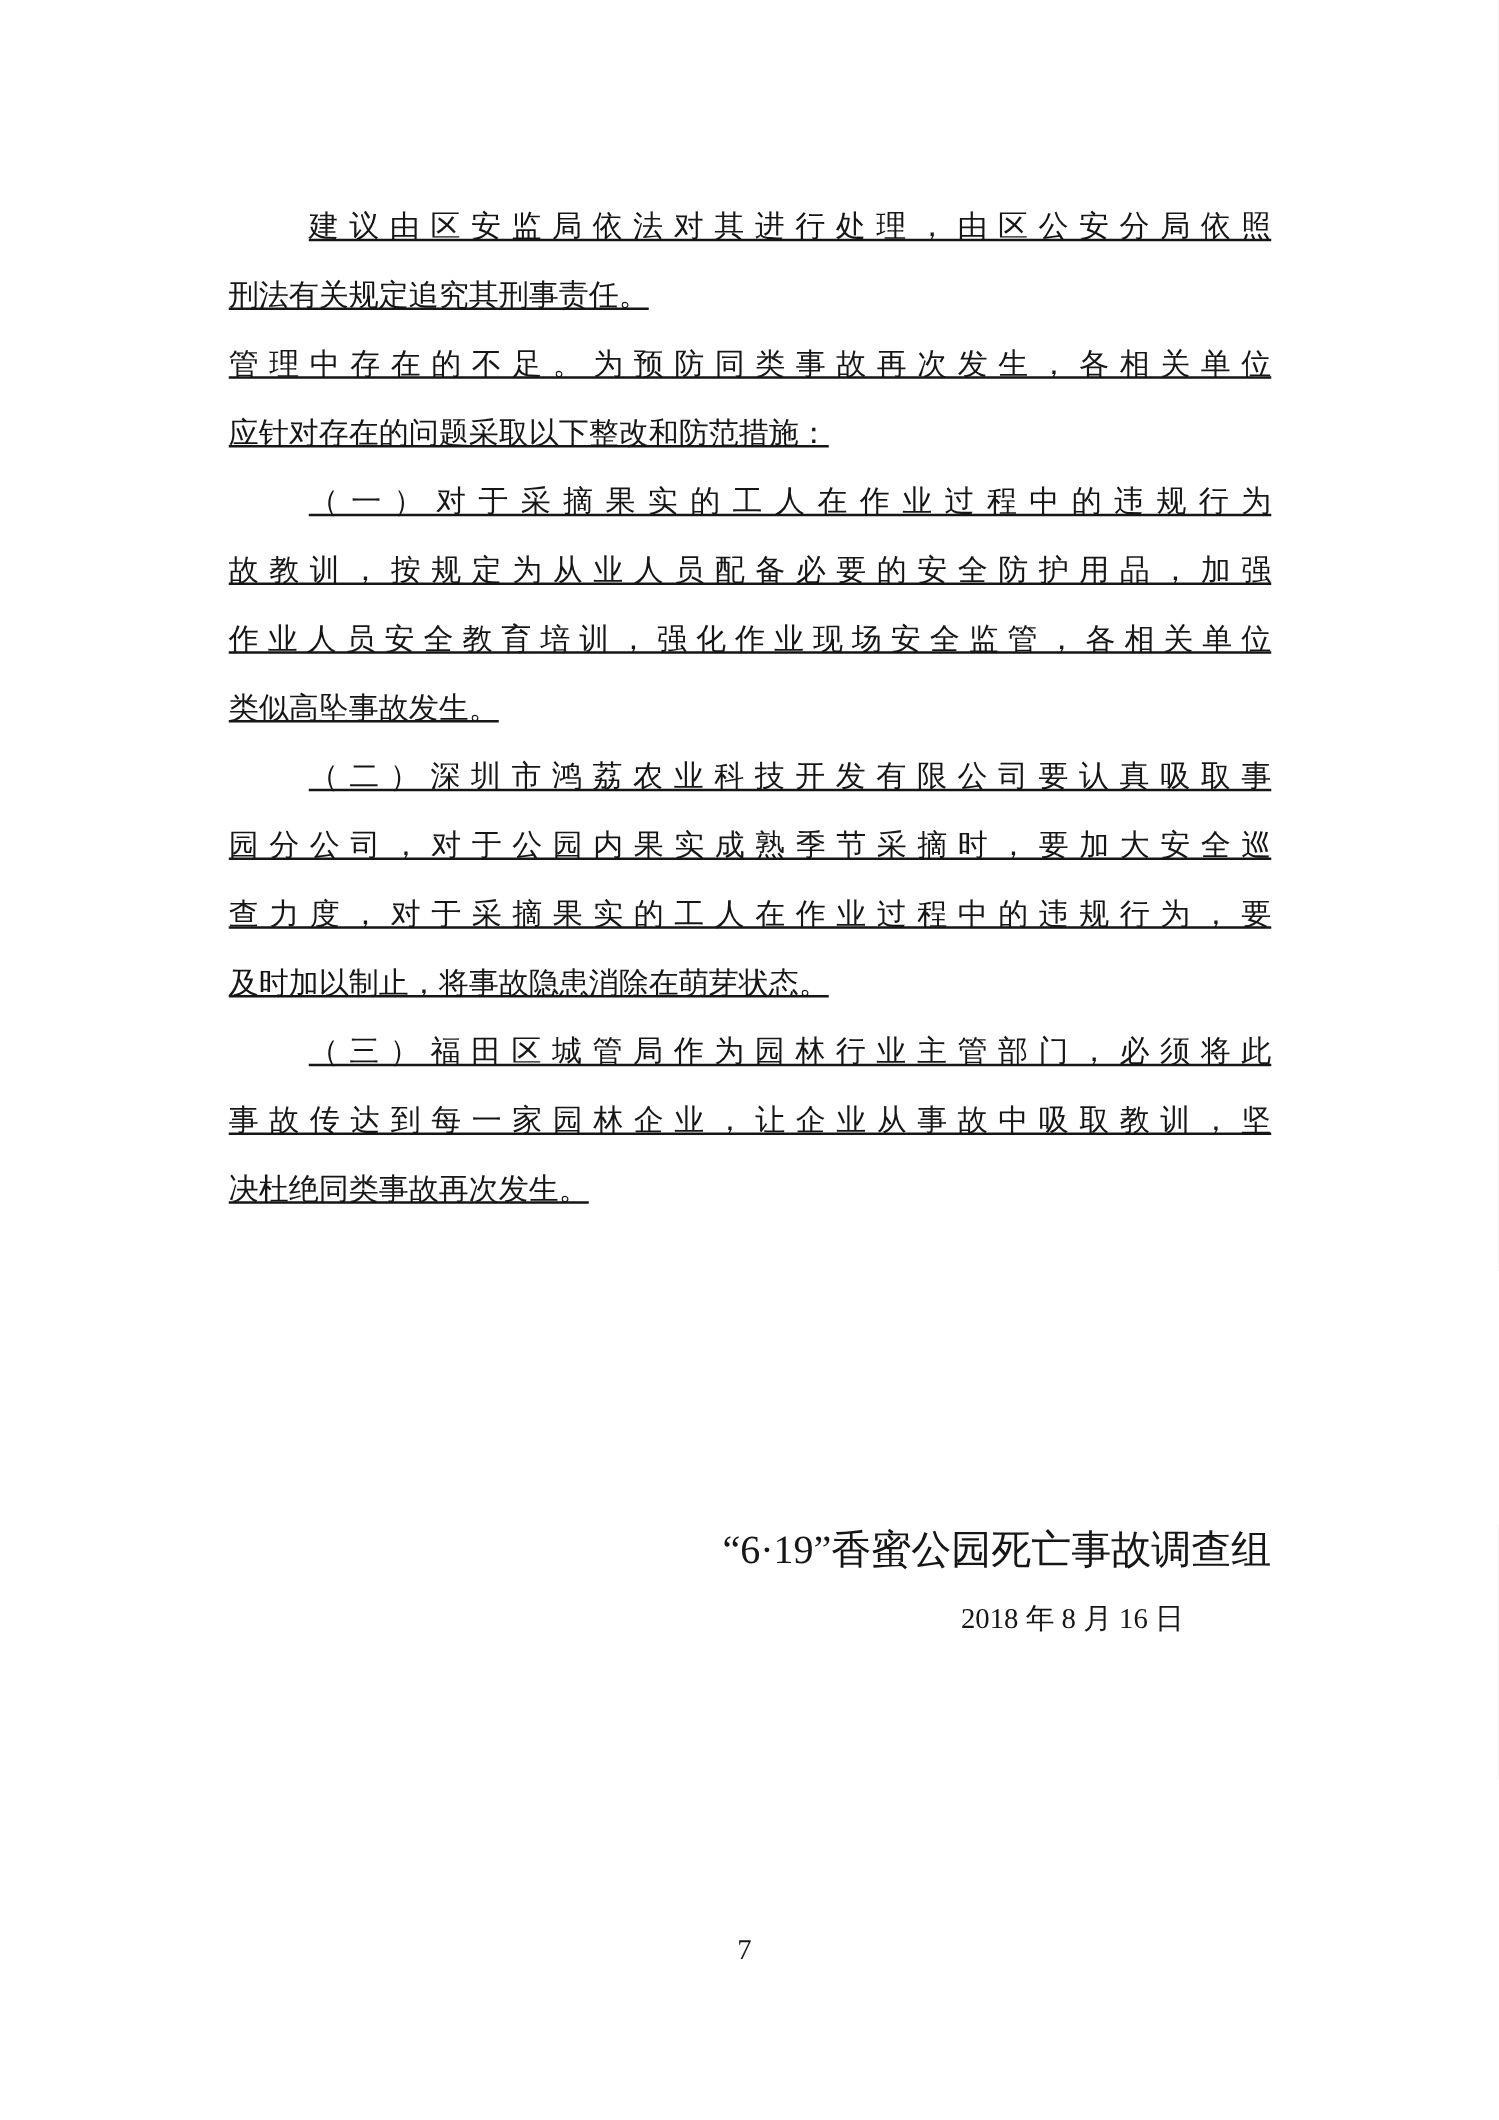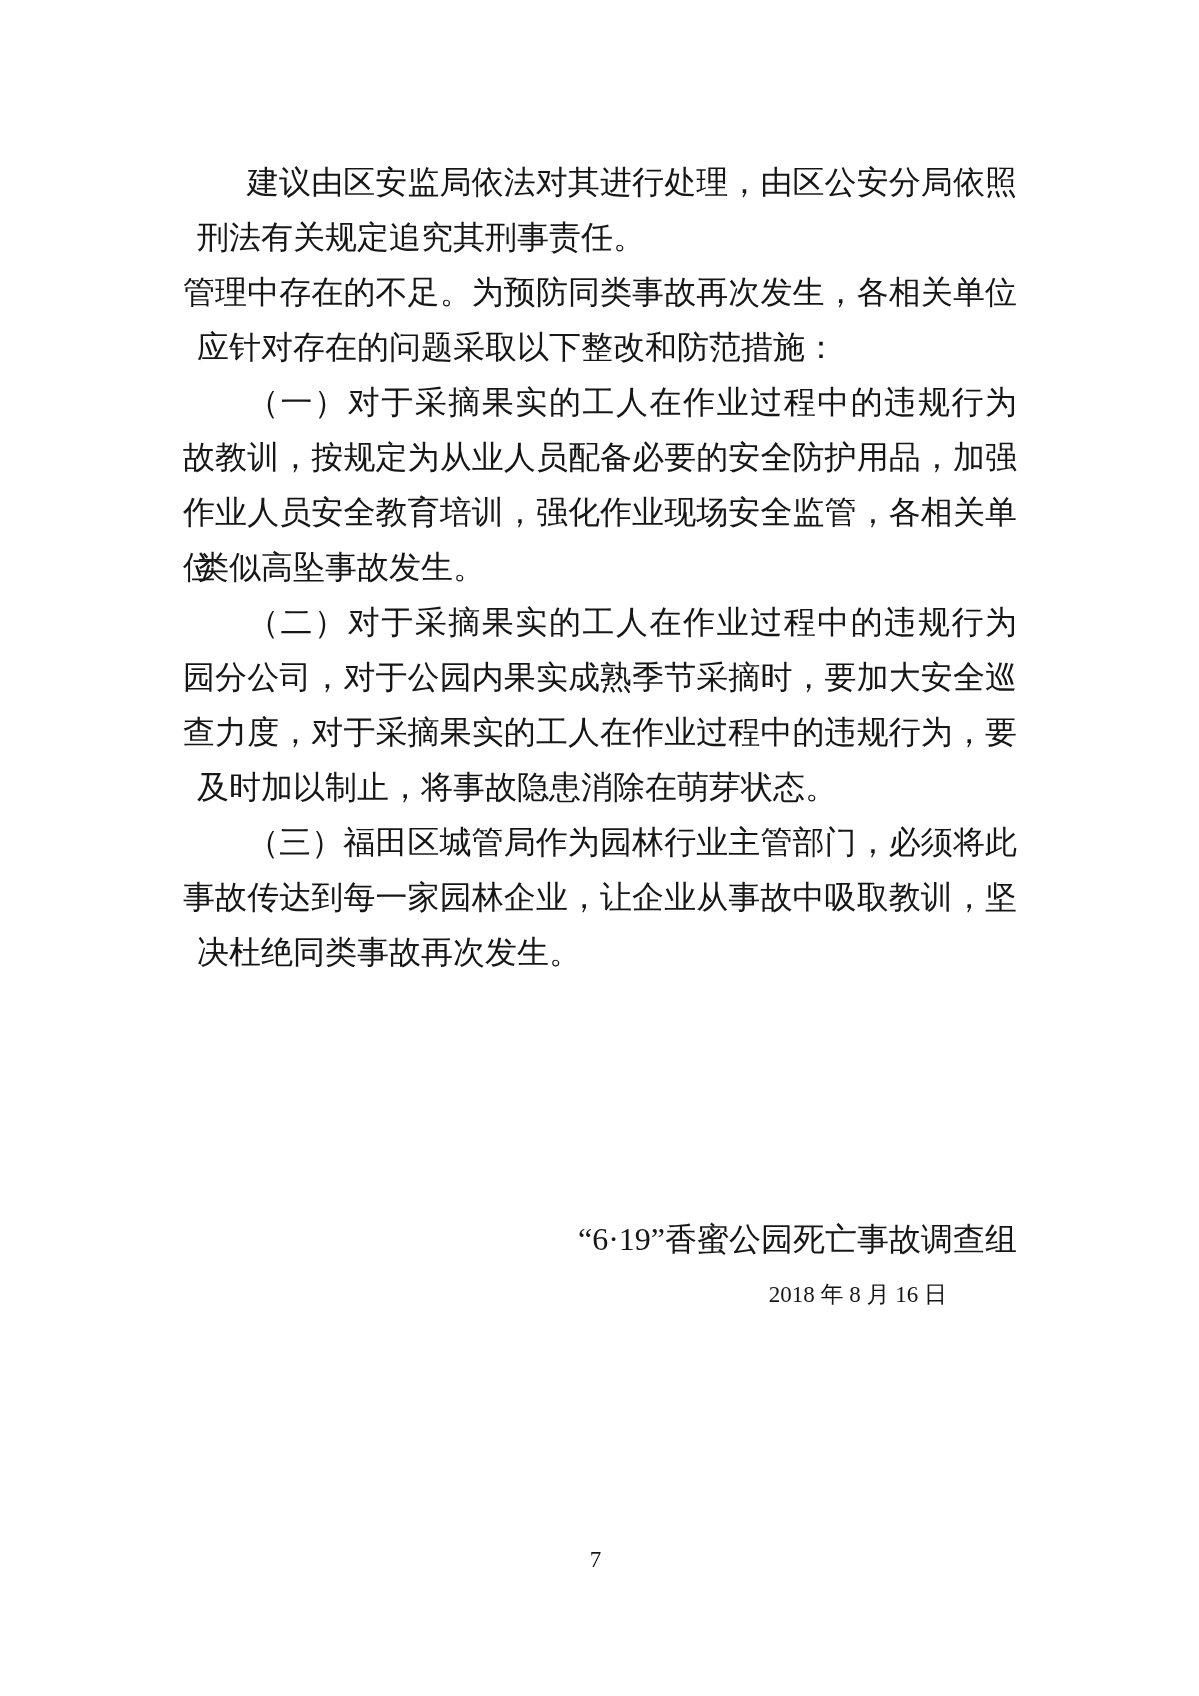--- a/index.html
+++ b/index.html
@@ -20,34 +20,34 @@
   .content {
     position: absolute;
     left: 183px;
     top: 155px;
     width: 834px;
   }
   .line {
     width: 834px;
     height: 55px;
     line-height: 55px;
-    font-size: 32px;
+    font-size: 24px;
     white-space: nowrap;
     letter-spacing: 0;
+    text-decoration: underline;
   }
   
   .line.j {
     white-space: normal;
     text-align: justify;
     text-align-last: justify;
   }
   
   .line.l {
     text-align: left;
-    margin-left: 14px;
   }
   
   .line.ind {
     text-indent: 64px;
   }
   
   .line.heading {
     font-family: "Liberation Sans", "DejaVu Sans", sans-serif;
     font-weight: 700;
     text-align: left;
@@ -86,21 +86,21 @@
 
   <div class="content">
     <div class="line j ind">建议由区安监局依法对其进行处理，由区公安分局依照</div>
     <div class="line l">刑法有关规定追究其刑事责任。</div>
     <div class="line j">管理中存在的不足。为预防同类事故再次发生，各相关单位</div>
     <div class="line l">应针对存在的问题采取以下整改和防范措施：</div>
     <div class="line j ind">（一）对于采摘果实的工人在作业过程中的违规行为</div>
     <div class="line j">故教训，按规定为从业人员配备必要的安全防护用品，加强</div>
     <div class="line j">作业人员安全教育培训，强化作业现场安全监管，各相关单位</div>
     <div class="line l">类似高坠事故发生。</div>
-    <div class="line j ind">（二）对于采摘果实的工人在作业过程中的违规行为</div>
+    <div class="line j ind">（二）深圳市鸿荔农业科技开发有限公司要认真吸取事</div>
     <div class="line j">园分公司，对于公园内果实成熟季节采摘时，要加大安全巡</div>
     <div class="line j">查力度，对于采摘果实的工人在作业过程中的违规行为，要</div>
     <div class="line l">及时加以制止，将事故隐患消除在萌芽状态。</div>
     <div class="line j ind">（三）福田区城管局作为园林行业主管部门，必须将此</div>
     <div class="line j">事故传达到每一家园林企业，让企业从事故中吸取教训，坚</div>
     <div class="line l">决杜绝同类事故再次发生。</div>
   </div>
 
   <div class="closing">
     <div class="sig-line">“6·19”香蜜公园死亡事故调查组</div>

